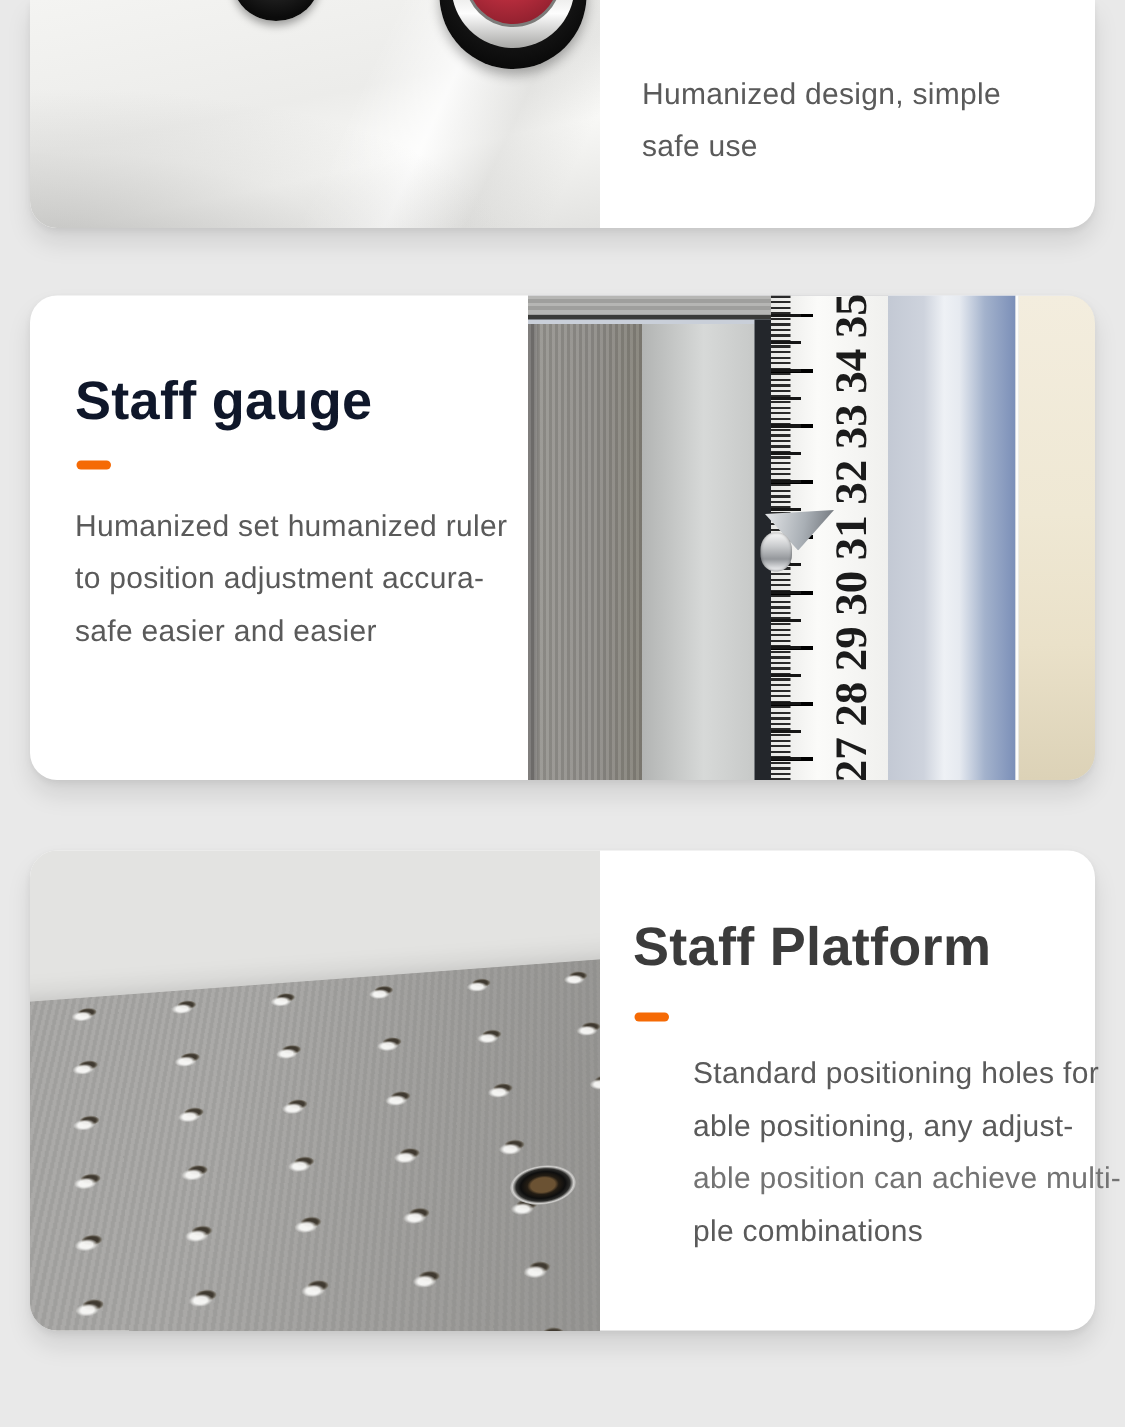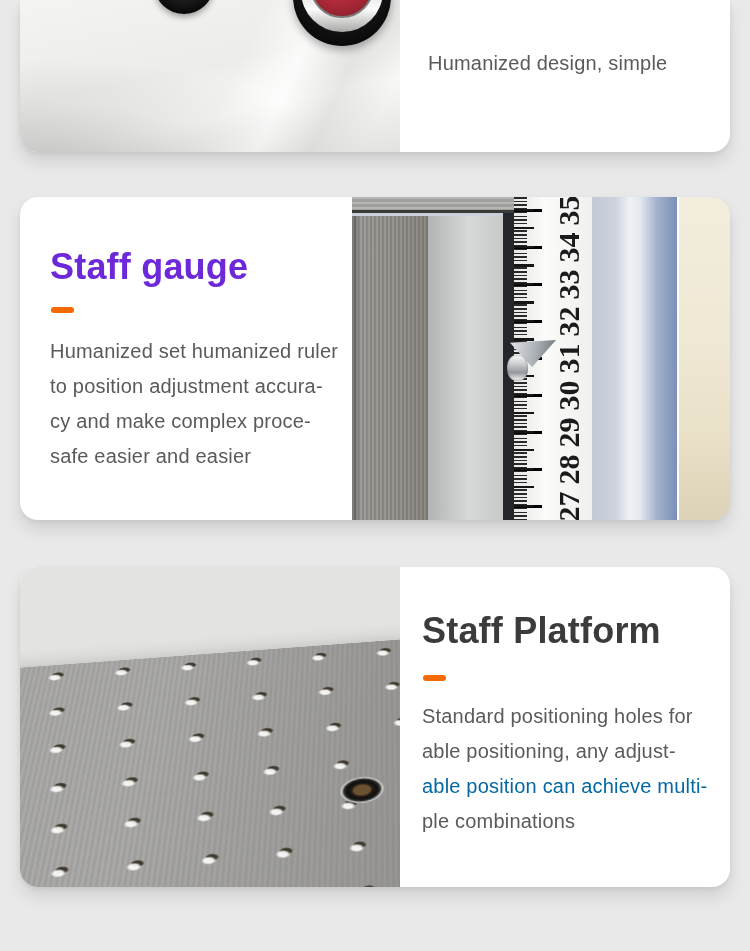--- a/index.html
+++ b/index.html
@@ -64,21 +64,21 @@
     position:absolute; font-size:36px; line-height:1; font-weight:600; color:#3b3b3b;
     letter-spacing:0.2px; white-space:nowrap;
   }
   .t2 .title { top:52px; left:0; }
   .t3 .title { top:46px; left:0; }
   .dash { position:absolute; left:1px; width:23px; height:6px; border-radius:3px; background:#f56a05; }
   .t2 .dash { top:110px; }
   .t3 .dash { top:108px; }
   .lines { position:absolute; left:0; }
   .t2 .lines { top:137px; }
-  .t3 .lines { top:132px; }
+  .t3 .lines { top:132px;margin-left:40px; }
 
   
   .p2-base { position:absolute; inset:0; background:#c9cfd9; }
   .p2-topstrip {
     position:absolute; left:0; top:0; width:240px; height:16px;
     background:repeating-linear-gradient(180deg, #b6b6b4 0 2px, #9f9f9d 2px 5px);
     border-bottom:3px solid #3a3a38;
   }
   .p2-frame {
     position:absolute; left:0; top:19px; width:76px; bottom:0;
@@ -158,31 +158,31 @@
 <section class="card card1">
   <div class="photo photo1">
     <div class="surface"></div>
     <div class="black-btn"></div>
     <div class="red-outer"></div>
     <div class="red-chrome"></div>
     <div class="red-disc"></div>
   </div>
   <div class="tblock t1">
     <div class="body-line" style="color: rgb(90, 90, 90);">Humanized design, simple</div>
+    <div class="body-line" style="color: rgb(90, 90, 90);">safe use</div>
   </div>
 </section>
 
 <section class="card card2">
   <div class="tblock t2">
-    <h2 class="title" style="color: #6d28d9;">Staff gauge</h2>
+    <h2 class="title" style="color: #0f172a;">Staff gauge</h2>
     <div class="dash" style="background: rgb(245, 106, 5);"></div>
     <div class="lines">
       <div class="body-line" style="color: rgb(90, 90, 90);">Humanized set humanized ruler</div>
       <div class="body-line" style="color: rgb(90, 90, 90);">to position adjustment accura-</div>
-      <div class="body-line" style="color: rgb(90, 90, 90);">cy and make complex proce-</div>
       <div class="body-line" style="color: rgb(90, 90, 90);">safe easier and easier</div>
     </div>
   </div>
   <div class="photo photo2">
     <div class="p2-base"></div>
     <div class="p2-bluecol"></div>
     <div class="p2-beige"></div>
     <div class="p2-topstrip"></div>
     <div class="p2-frame"></div>
     <div class="p2-plate"></div>
@@ -208,17 +208,17 @@
   <div class="photo photo3">
     <div class="plate"></div>
     <div class="ring-hole"></div>
   </div>
   <div class="tblock t3">
     <h2 class="title" style="color: rgb(59, 59, 59);">Staff Platform</h2>
     <div class="dash" style="background: rgb(245, 106, 5);"></div>
     <div class="lines">
       <div class="body-line" style="color: rgb(90, 90, 90);">Standard positioning holes for</div>
       <div class="body-line" style="color: rgb(90, 90, 90);">able positioning, any adjust-</div>
-      <div class="body-line" style="color: #0369a1; text-align: right;">able position can achieve multi-</div>
+      <div class="body-line" style="color: #737373; text-align: right;">able position can achieve multi-</div>
       <div class="body-line" style="color: rgb(90, 90, 90);">ple combinations</div>
     </div>
   </div>
 </section>
 
 </body></html>

